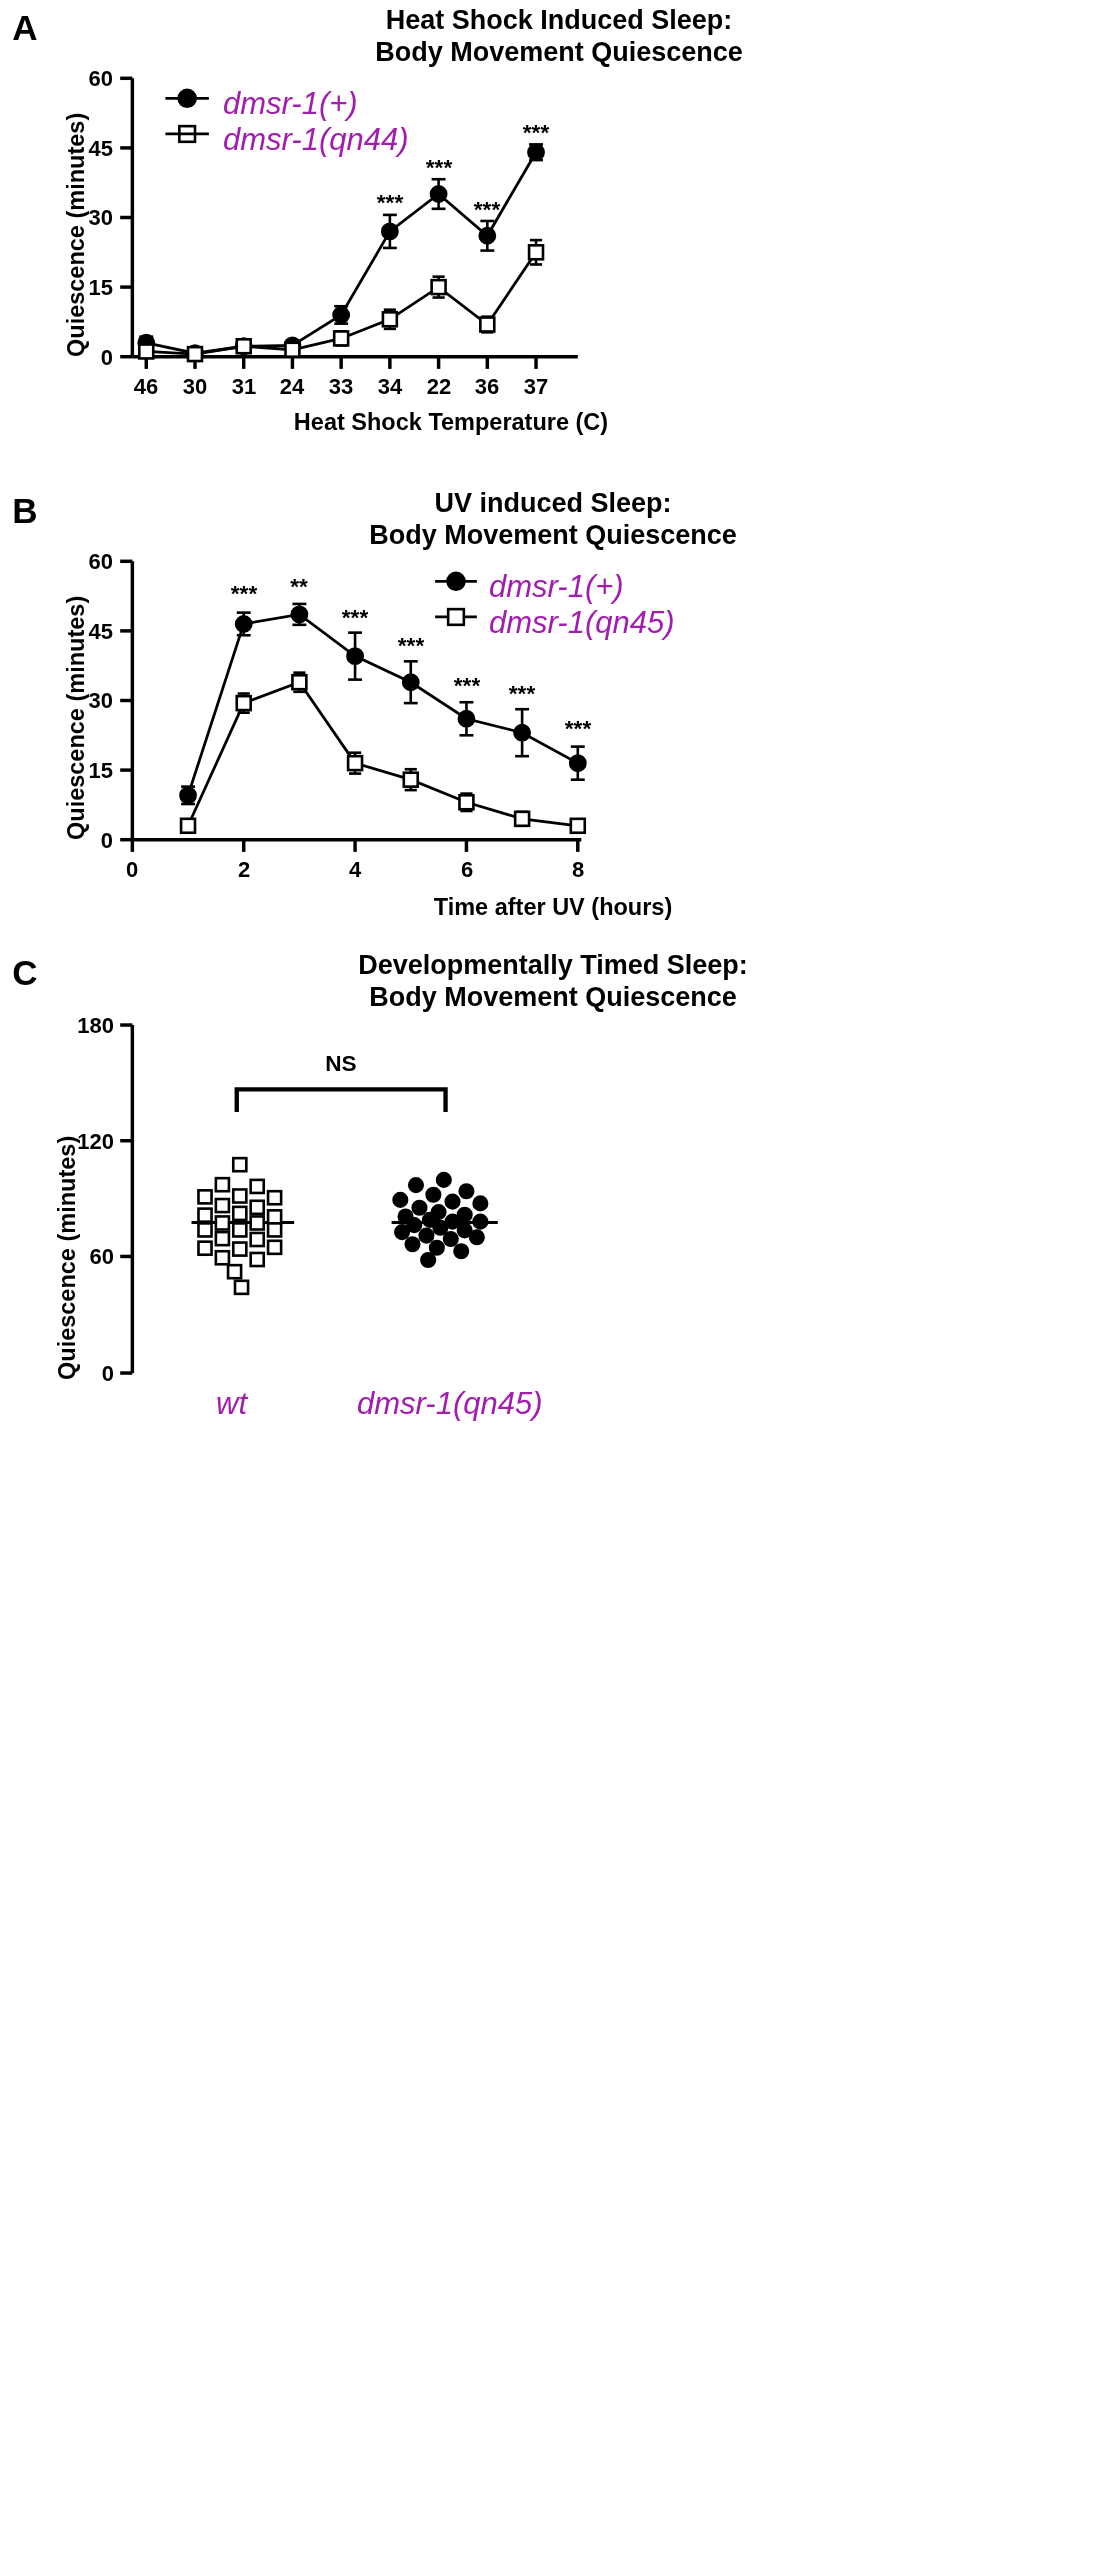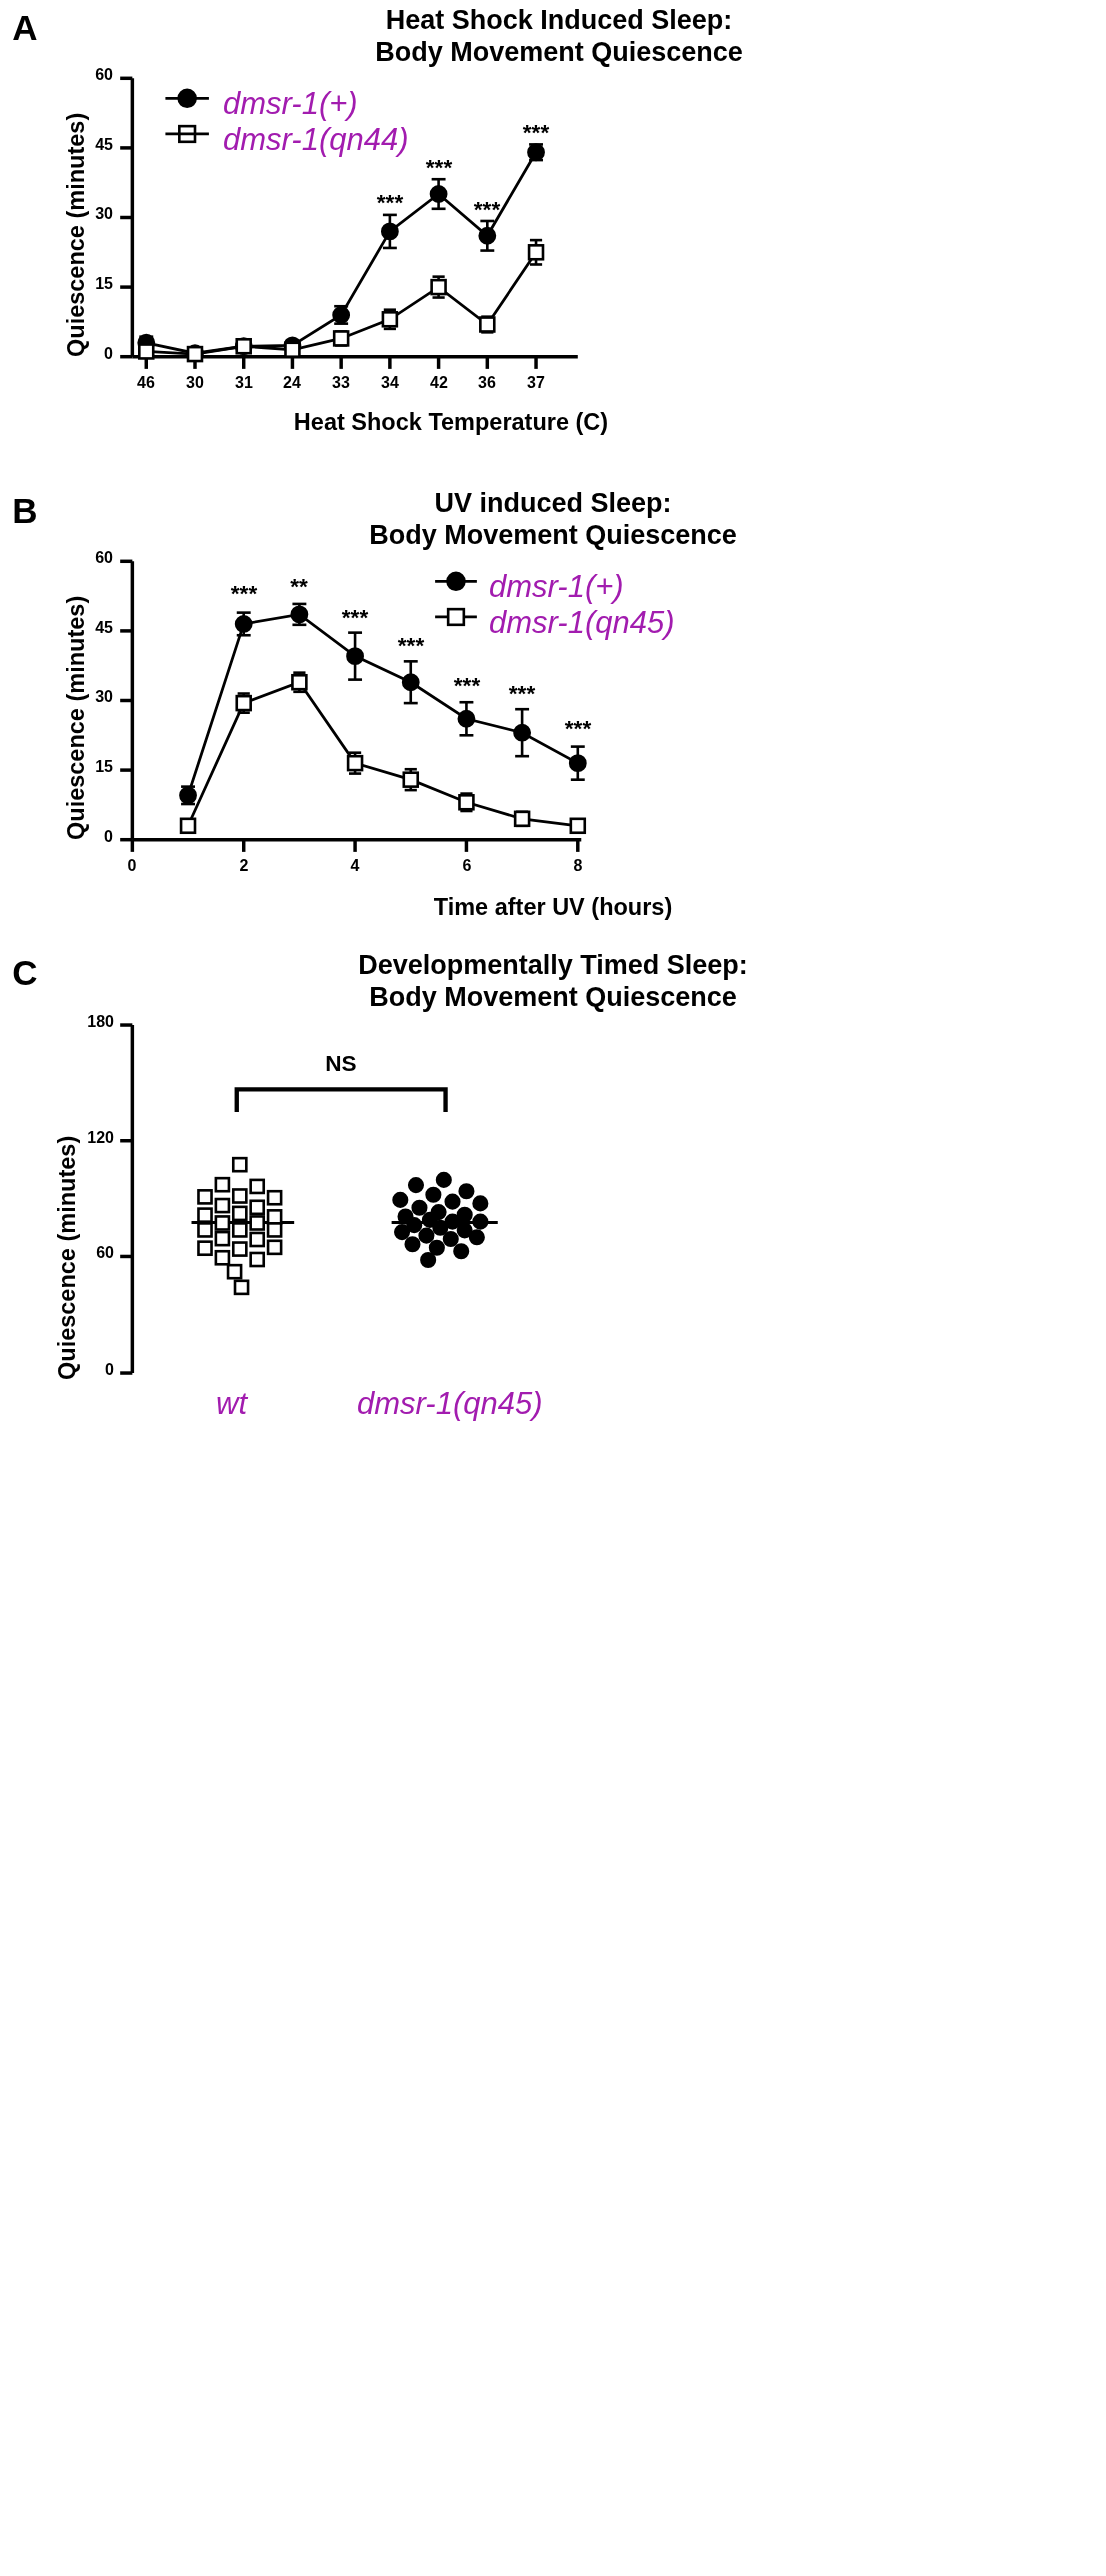--- a/index.html
+++ b/index.html
@@ -53,21 +53,21 @@
   .xlabel {
     position: absolute;
     text-align: center;
     font-size: 23.5px;
     font-weight: bold;
     color: #000;
     white-space: nowrap;
   }
   .tick-label {
     position: absolute;
-    font-size: 16px;
+    font-size: 22px;
     font-weight: bold;
     color: #000;
     white-space: nowrap;
   }
   .tick-label.x {
     text-align: center;
   }
   .tick-label.y {
     text-align: right;
   }
@@ -253,21 +253,21 @@
     <div class="tick-label y" style="left:68px;top:205px;width:45px;">30</div>
     <div class="tick-label y" style="left:68px;top:136px;width:45px;">45</div>
     <div class="tick-label y" style="left:68px;top:66px;width:45px;">60</div>
 
     <div class="tick-label x" style="left:120px;top:374px;width:52px;">46</div>
     <div class="tick-label x" style="left:169px;top:374px;width:52px;">30</div>
     <div class="tick-label x" style="left:218px;top:374px;width:52px;">31</div>
     <div class="tick-label x" style="left:266px;top:374px;width:52px;">24</div>
     <div class="tick-label x" style="left:315px;top:374px;width:52px;">33</div>
     <div class="tick-label x" style="left:364px;top:374px;width:52px;">34</div>
-    <div class="tick-label x" style="left:413px;top:374px;width:52px;">42</div>
+    <div class="tick-label x" style="left:413px;top:374px;width:52px;">22</div>
     <div class="tick-label x" style="left:461px;top:374px;width:52px;">36</div>
     <div class="tick-label x" style="left:510px;top:374px;width:52px;">37</div>
 
     <div class="sig-label" style="left:364px;top:190px;width:52px;">***</div>
     <div class="sig-label" style="left:413px;top:155px;width:52px;">***</div>
     <div class="sig-label" style="left:461px;top:197px;width:52px;">***</div>
     <div class="sig-label" style="left:510px;top:120px;width:52px;">***</div>
 
     <div class="legend-item-label" style="left:223px;top:86px;">dmsr-1(+)</div>
     <div class="legend-item-label" style="left:223px;top:122px;">dmsr-1(qn44)</div>

